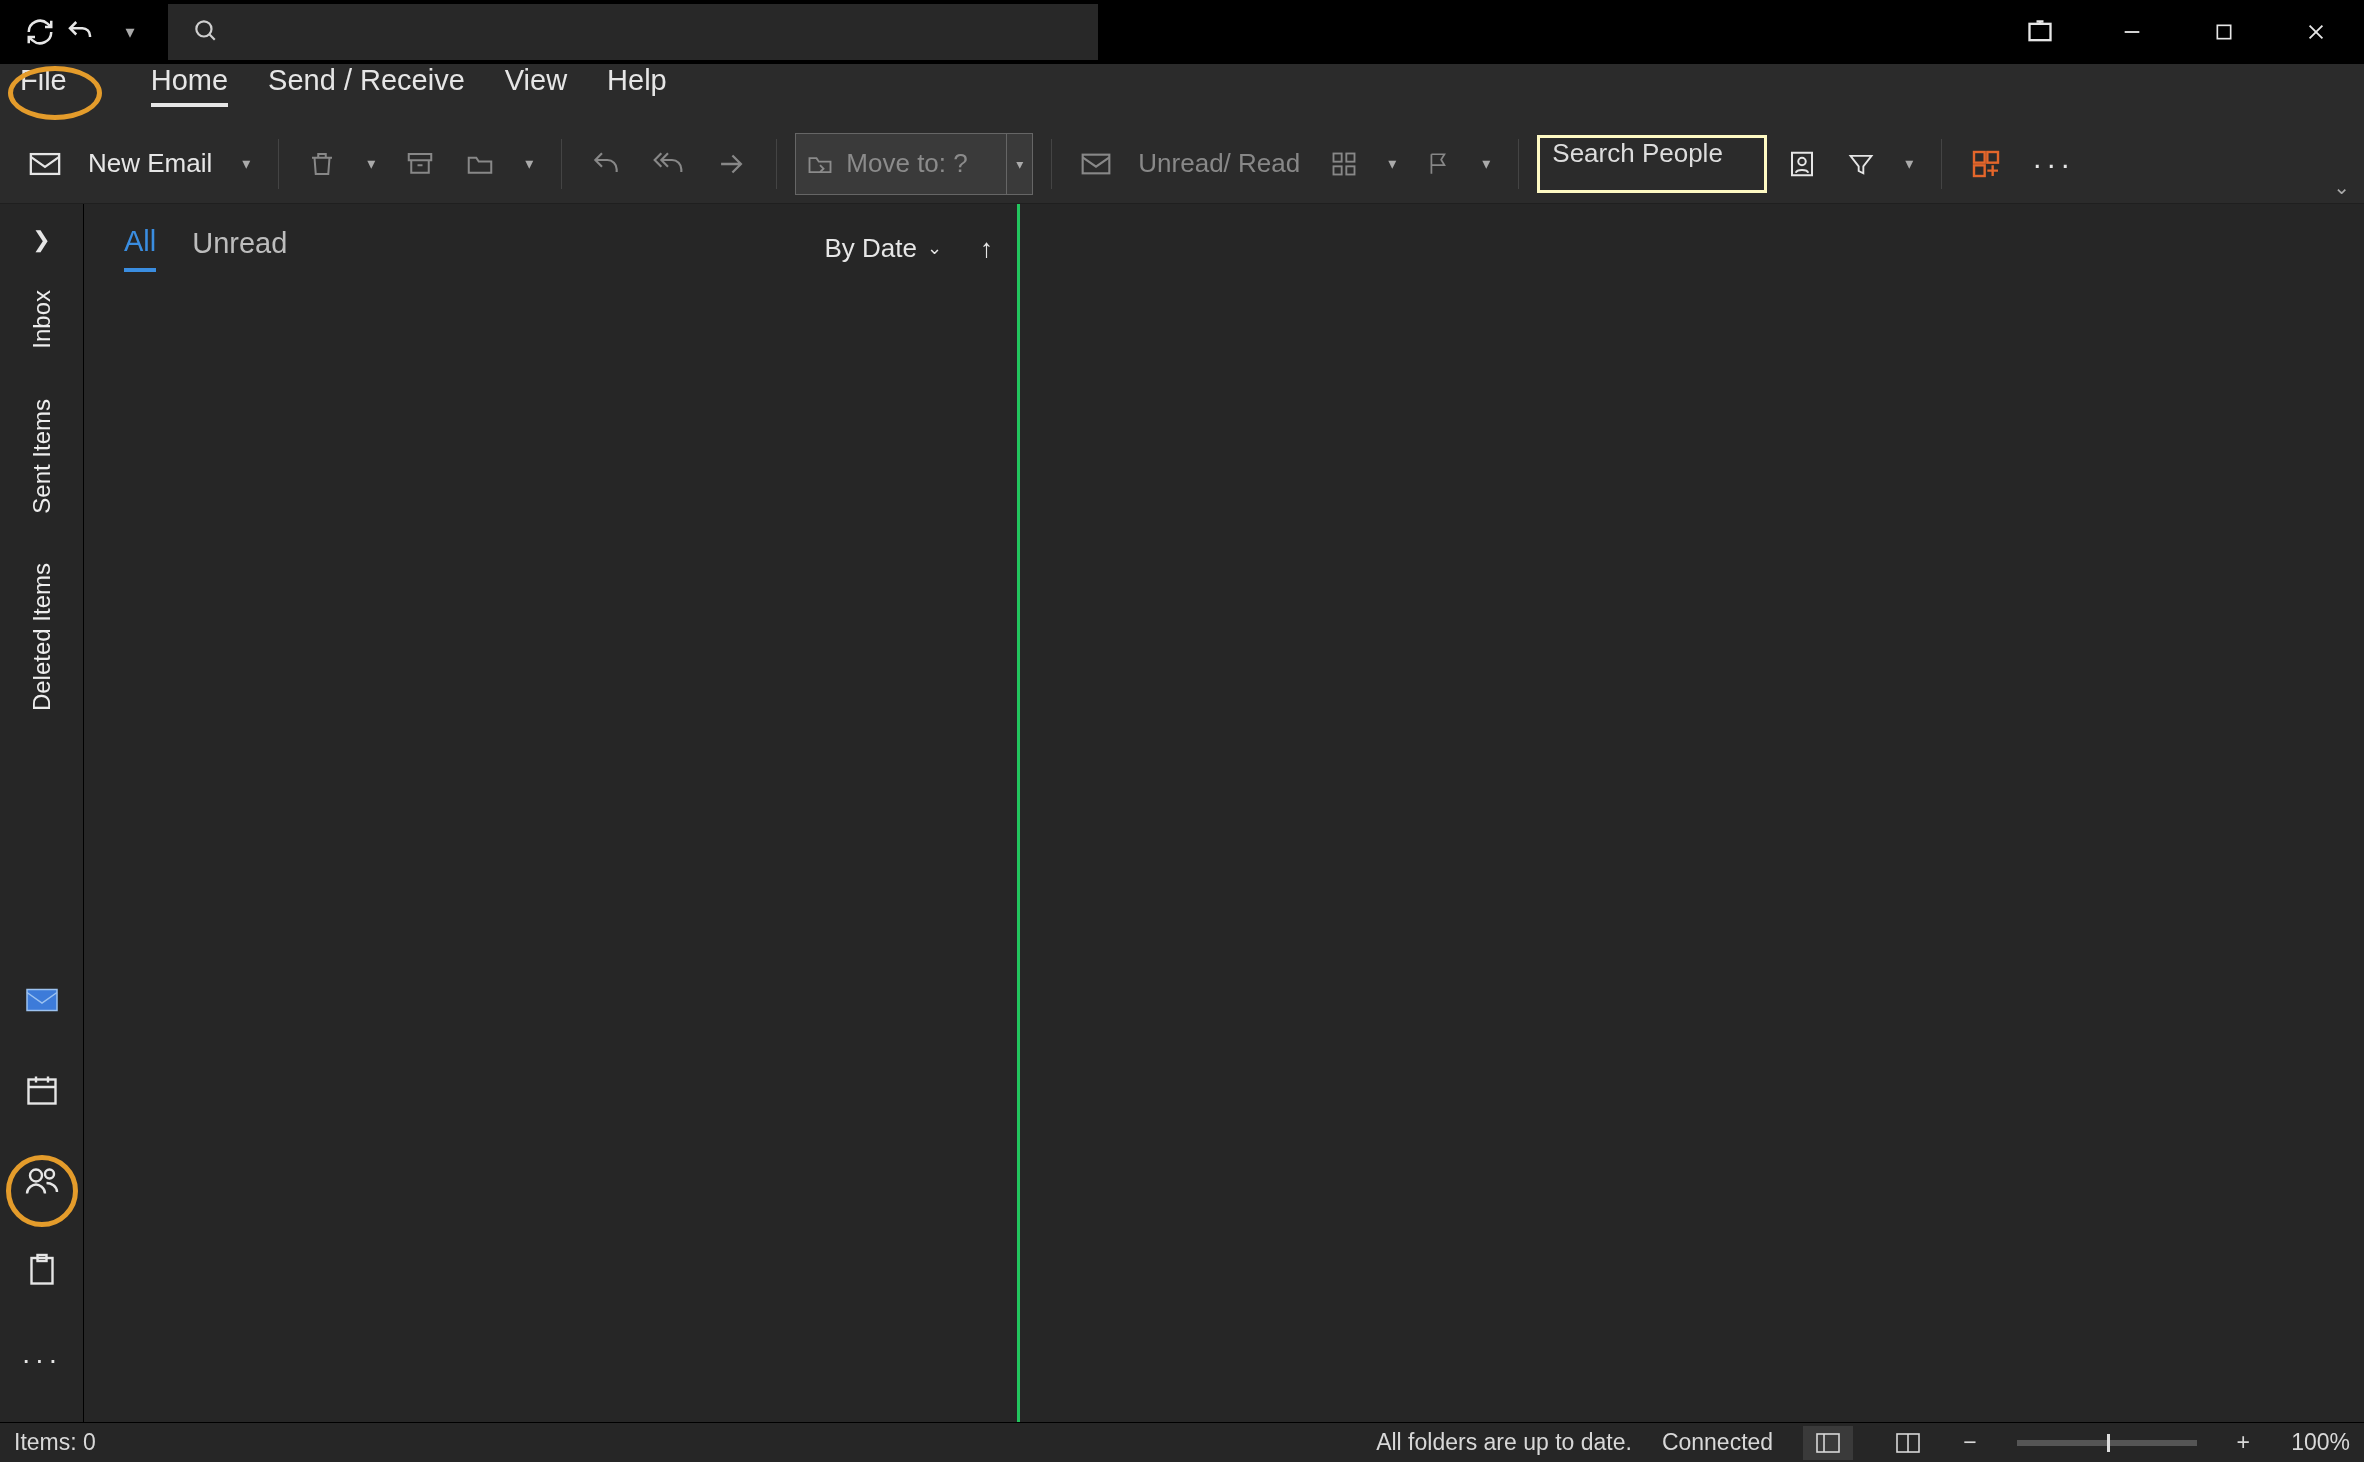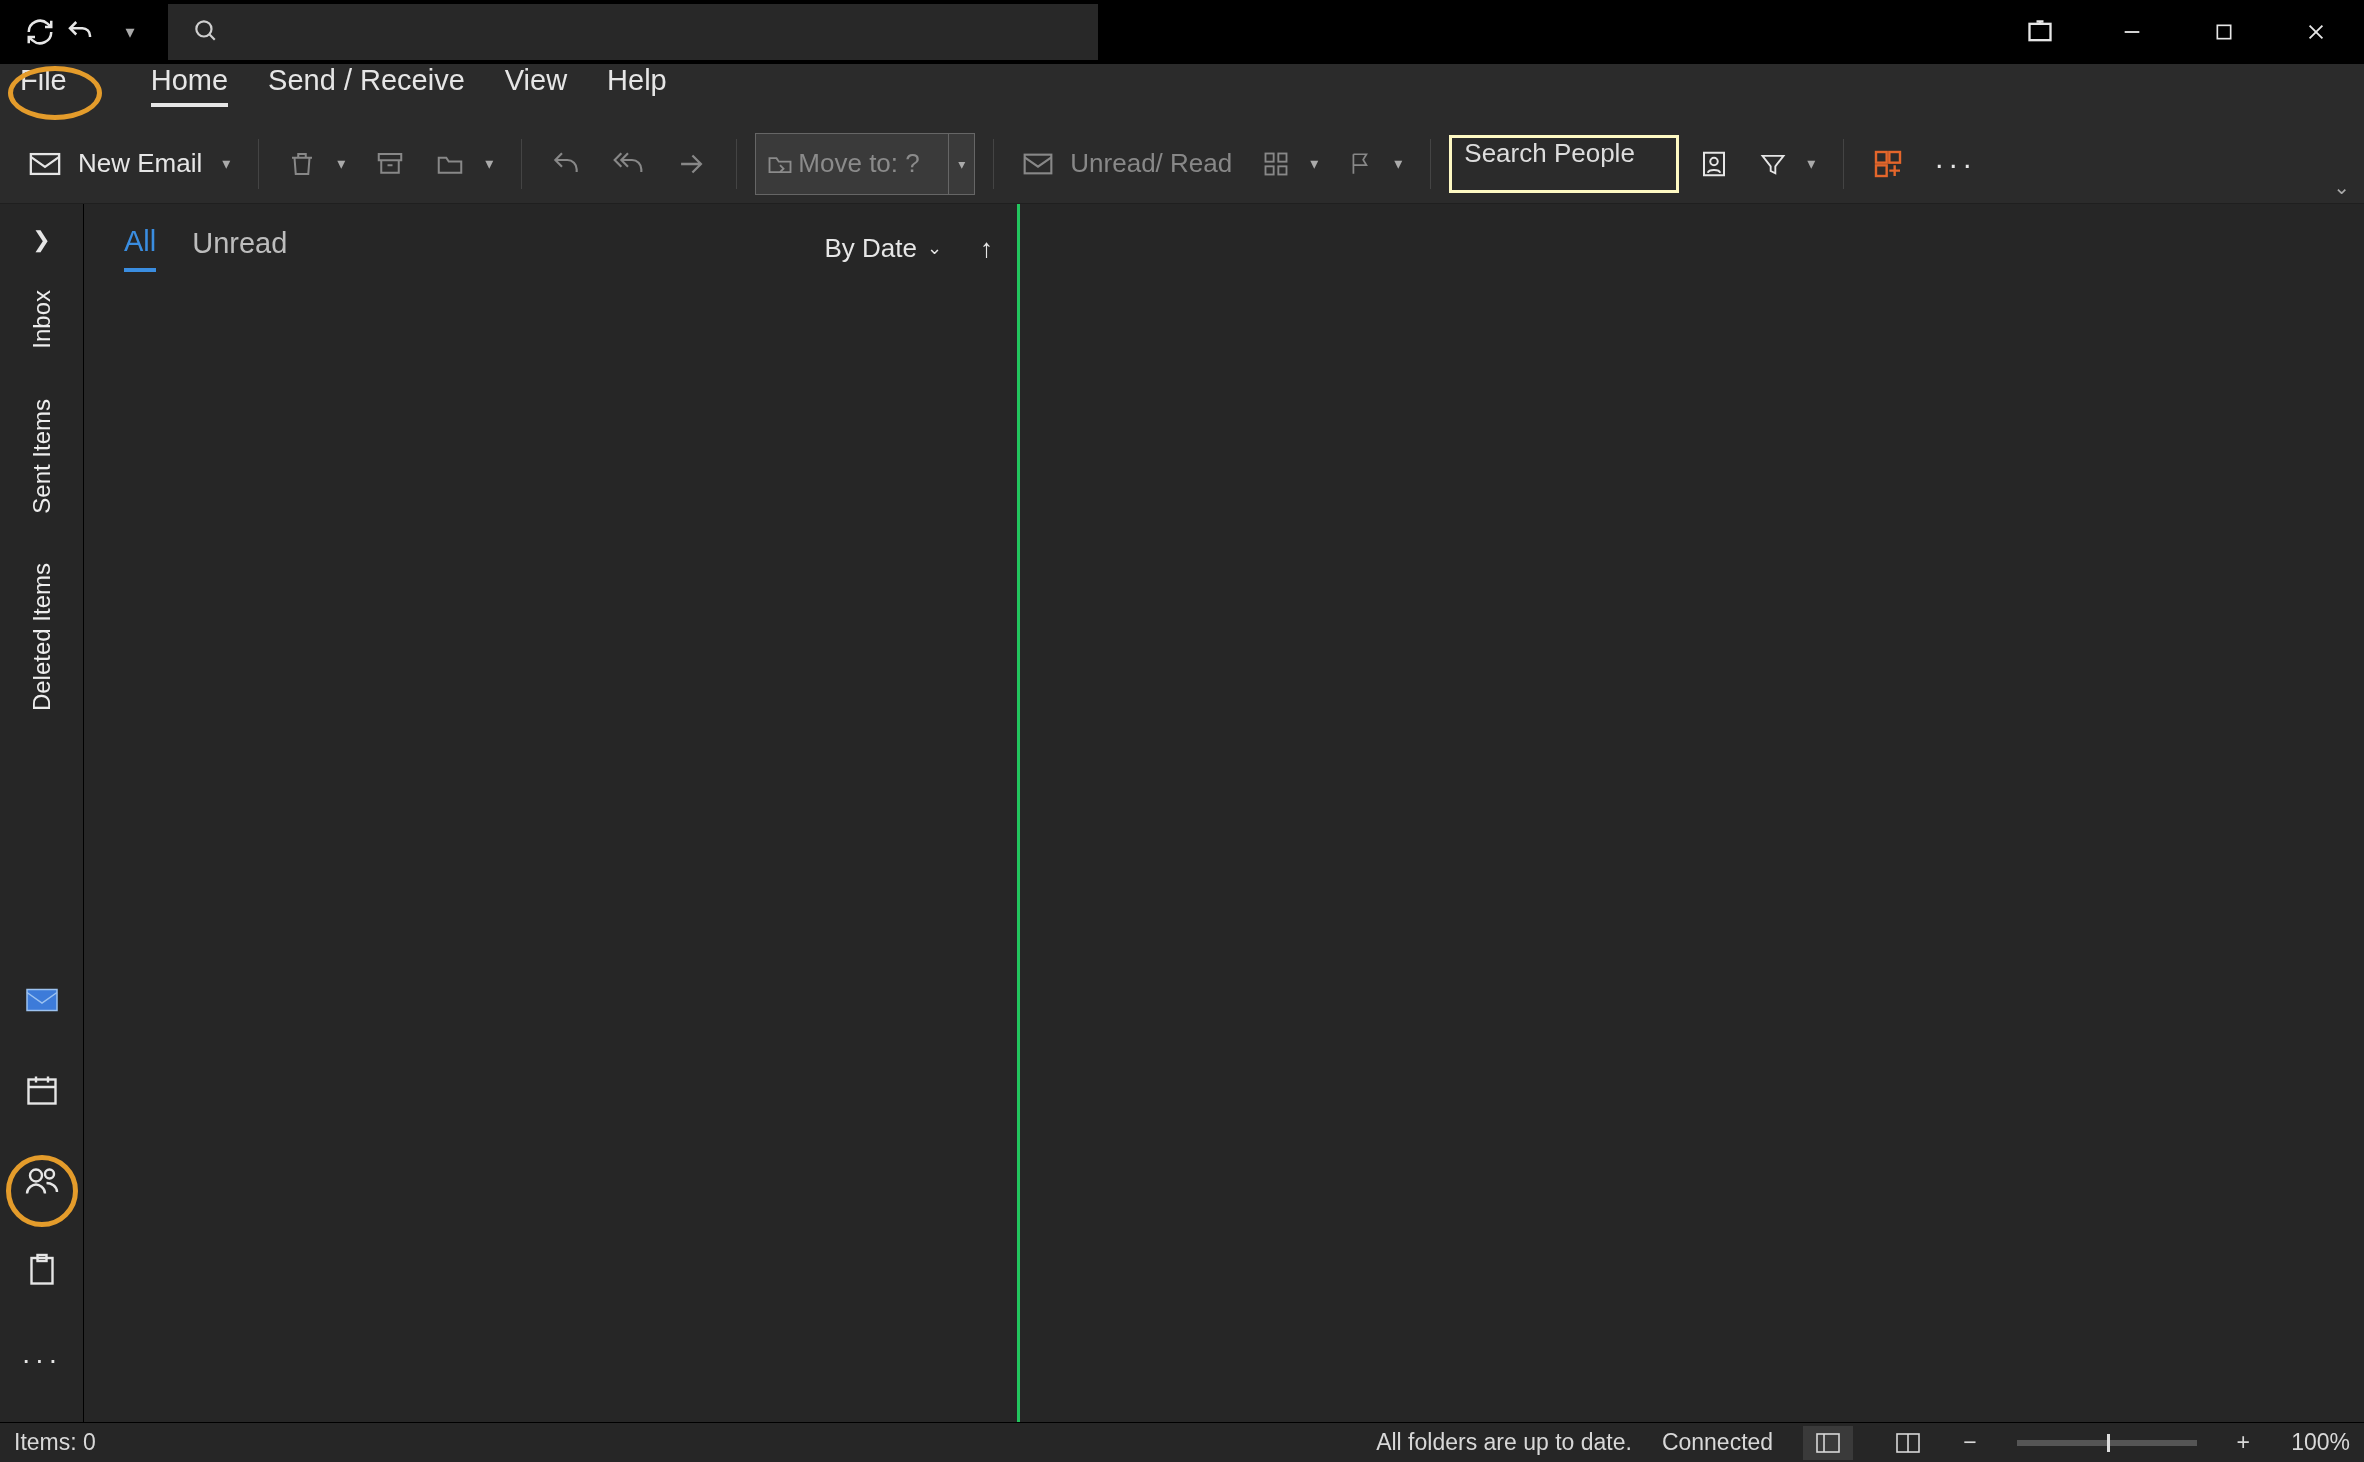--- a/index.html
+++ b/index.html
@@ -67,30 +67,30 @@
     padding-left: 18px;
     gap: 10px;
     position:relative;
     border-bottom:1px solid #1f1f1f;
   }
   .ribbon .cmd {
     height:50px;
     display:flex; align-items:center; justify-content:center;
     padding: 0 10px;
     color:#e6e6e6;
-    gap:16px;
+    gap:26px;
     font-size:26px;
   }
   .ribbon .cmd.dim { color:#888; }
   .ribbon .cmd .chev { font-size:16px; color:#aaa; margin-left:4px; }
   .ribbon .sep { width:1px; height:50px; background:#444; margin:0 8px; }
   .moveto {
-    height: 62px; width:220px;
+    height: 62px; width:238px;
     border:1px solid #666; background:#3a3a3a;
-    display:flex; align-items:center; padding-left:10px; gap:4px;
+    display:flex; align-items:center; padding-left:10px; gap:12px;
     color:#8b8b8b; font-size:26px;
   }
   .moveto .dd { margin-left:auto; width:26px; height:60px; border-left:1px solid #666; display:flex;align-items:center;justify-content:center;}
   .search-people {
     width:230px; height:58px;
     border:3px solid #fef9c3; background:#2b2b2b;
     display:flex; align-items:flex-start; padding-left:12px;
     color:#ddd; font-size:26px;
   }
   .ribbon .grid-orange { color:#e4662b; }

